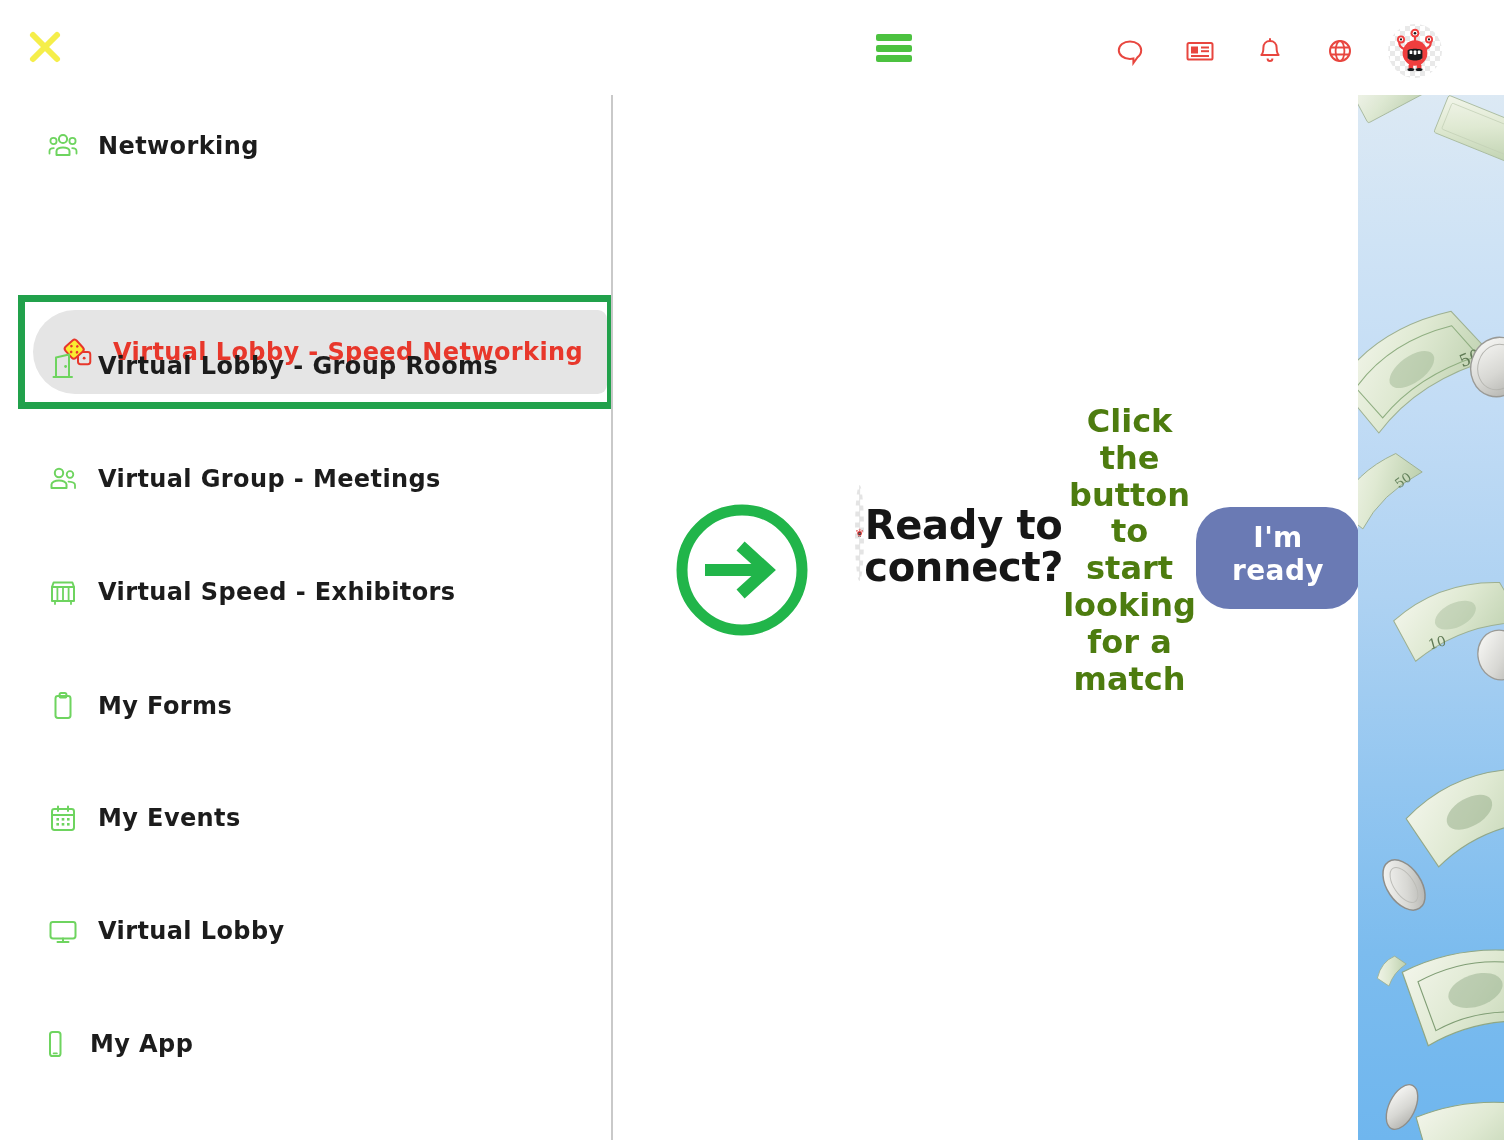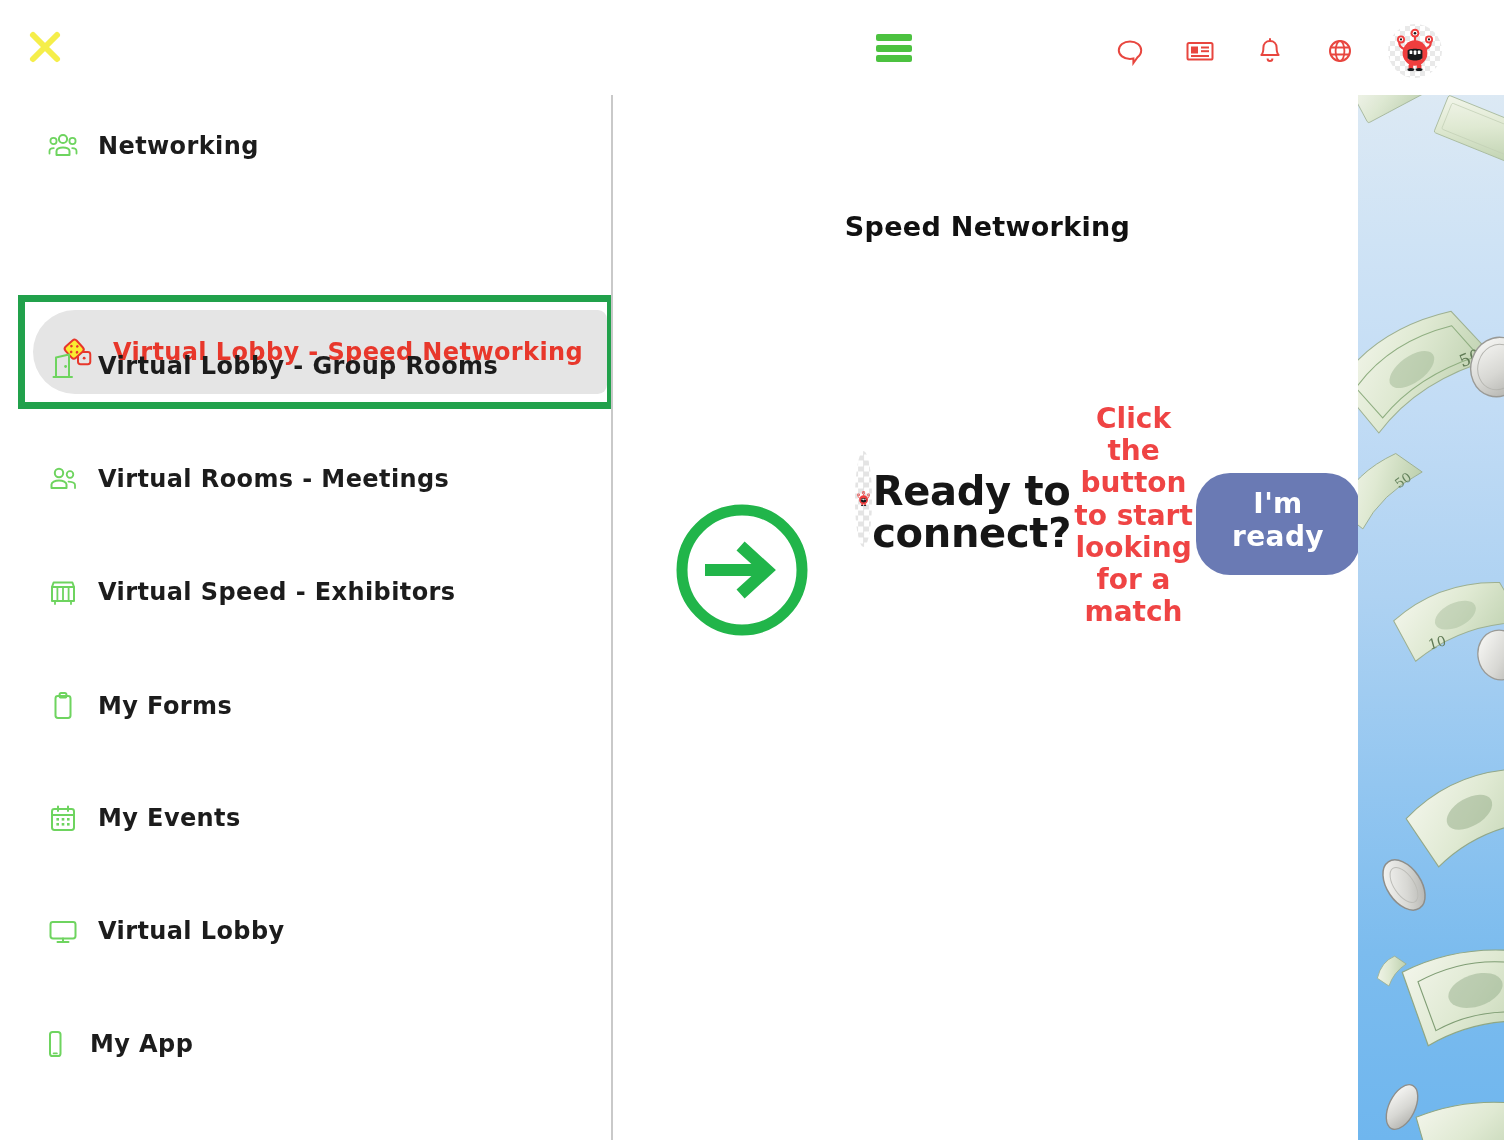--- a/index.html
+++ b/index.html
@@ -217,23 +217,23 @@
     font-size: 40px;
     font-weight: bold;
     color: #161616;
     letter-spacing: -0.3px;
     text-align: center;
     line-height: 1.05;
   }
 
   .ready-sub {
     font-family: "DejaVu Sans", sans-serif;
-    font-size: 28px;
+    font-size: 32px;
     font-weight: bold;
-    color: #ef4444;
+    color: #4d7c0f;
     text-align: center;
     line-height: 1.15;
     margin-top: 8px;
     max-width: 505px;
   }
 
   .ready-btn {
     margin-top: 24px;
     background: #6a7ab4;
     color: #ffffff;
@@ -402,21 +402,21 @@
 
     <div class="nav-item" style="top:353px;">
       <span class="nav-icon">
         <svg width="32" height="32" viewBox="0 0 32 32">
           <circle cx="12" cy="10" r="4.2" fill="none" stroke="#6ed45f" stroke-width="2"></circle>
           <circle cx="23" cy="11.5" r="3.3" fill="none" stroke="#6ed45f" stroke-width="1.8"></circle>
           <path d="M4.5 25 L4.5 21.6 C4.5 19.2 8 17.6 12 17.6 C16 17.6 19.5 19.2 19.5 21.6 L19.5 25 Z" fill="none" stroke="#6ed45f" stroke-width="2" stroke-linejoin="round"></path>
           <path d="M21.5 18.6 C25.3 18.8 28 20.2 28 22 L28 25" fill="none" stroke="#6ed45f" stroke-width="1.8" stroke-linecap="round"></path>
         </svg>
       </span>
-      <span class="nav-label">Virtual Rooms - Meetings</span>
+      <span class="nav-label">Virtual Group - Meetings</span>
     </div>
 
     <div class="nav-item" style="top:466px;">
       <span class="nav-icon">
         <svg width="32" height="32" viewBox="0 0 32 32">
           <path d="M5 11 L27 11 L27 25 L5 25 Z" fill="none" stroke="#6ed45f" stroke-width="2" stroke-linejoin="round"></path>
           <path d="M5 11 L6.6 6.5 L25.4 6.5 L27 11" fill="none" stroke="#6ed45f" stroke-width="2" stroke-linejoin="round"></path>
           <path d="M10.4 11 L10.4 25 M16 11 L16 25 M21.6 11 L21.6 25" stroke="#6ed45f" stroke-width="1.8"></path>
           <path d="M8 25 L8 28 M24 25 L24 28" stroke="#6ed45f" stroke-width="1.8" stroke-linecap="round"></path>
         </svg>
@@ -468,21 +468,20 @@
           <path d="M14.6 25.4 L17.9 25.4" stroke="#6ed45f" stroke-width="1.8" stroke-linecap="round"></path>
         </svg>
       </span>
       <span class="nav-label">My App</span>
     </div>
 
   </div>
 
   <div class="main">
 
-    <div class="main-title">Speed Networking</div>
 
     <div class="arrow-circle">
       <svg width="142" height="142" viewBox="0 0 142 142">
         <circle cx="71" cy="71" r="60" fill="none" stroke="#21b54a" stroke-width="11"></circle>
         <path d="M40 71 L92 71 M74 51 L96 71 L74 91" stroke="#21b54a" stroke-width="12" fill="none" stroke-linecap="square" stroke-linejoin="miter"></path>
       </svg>
     </div>
 
     <div class="ready-panel">
 

